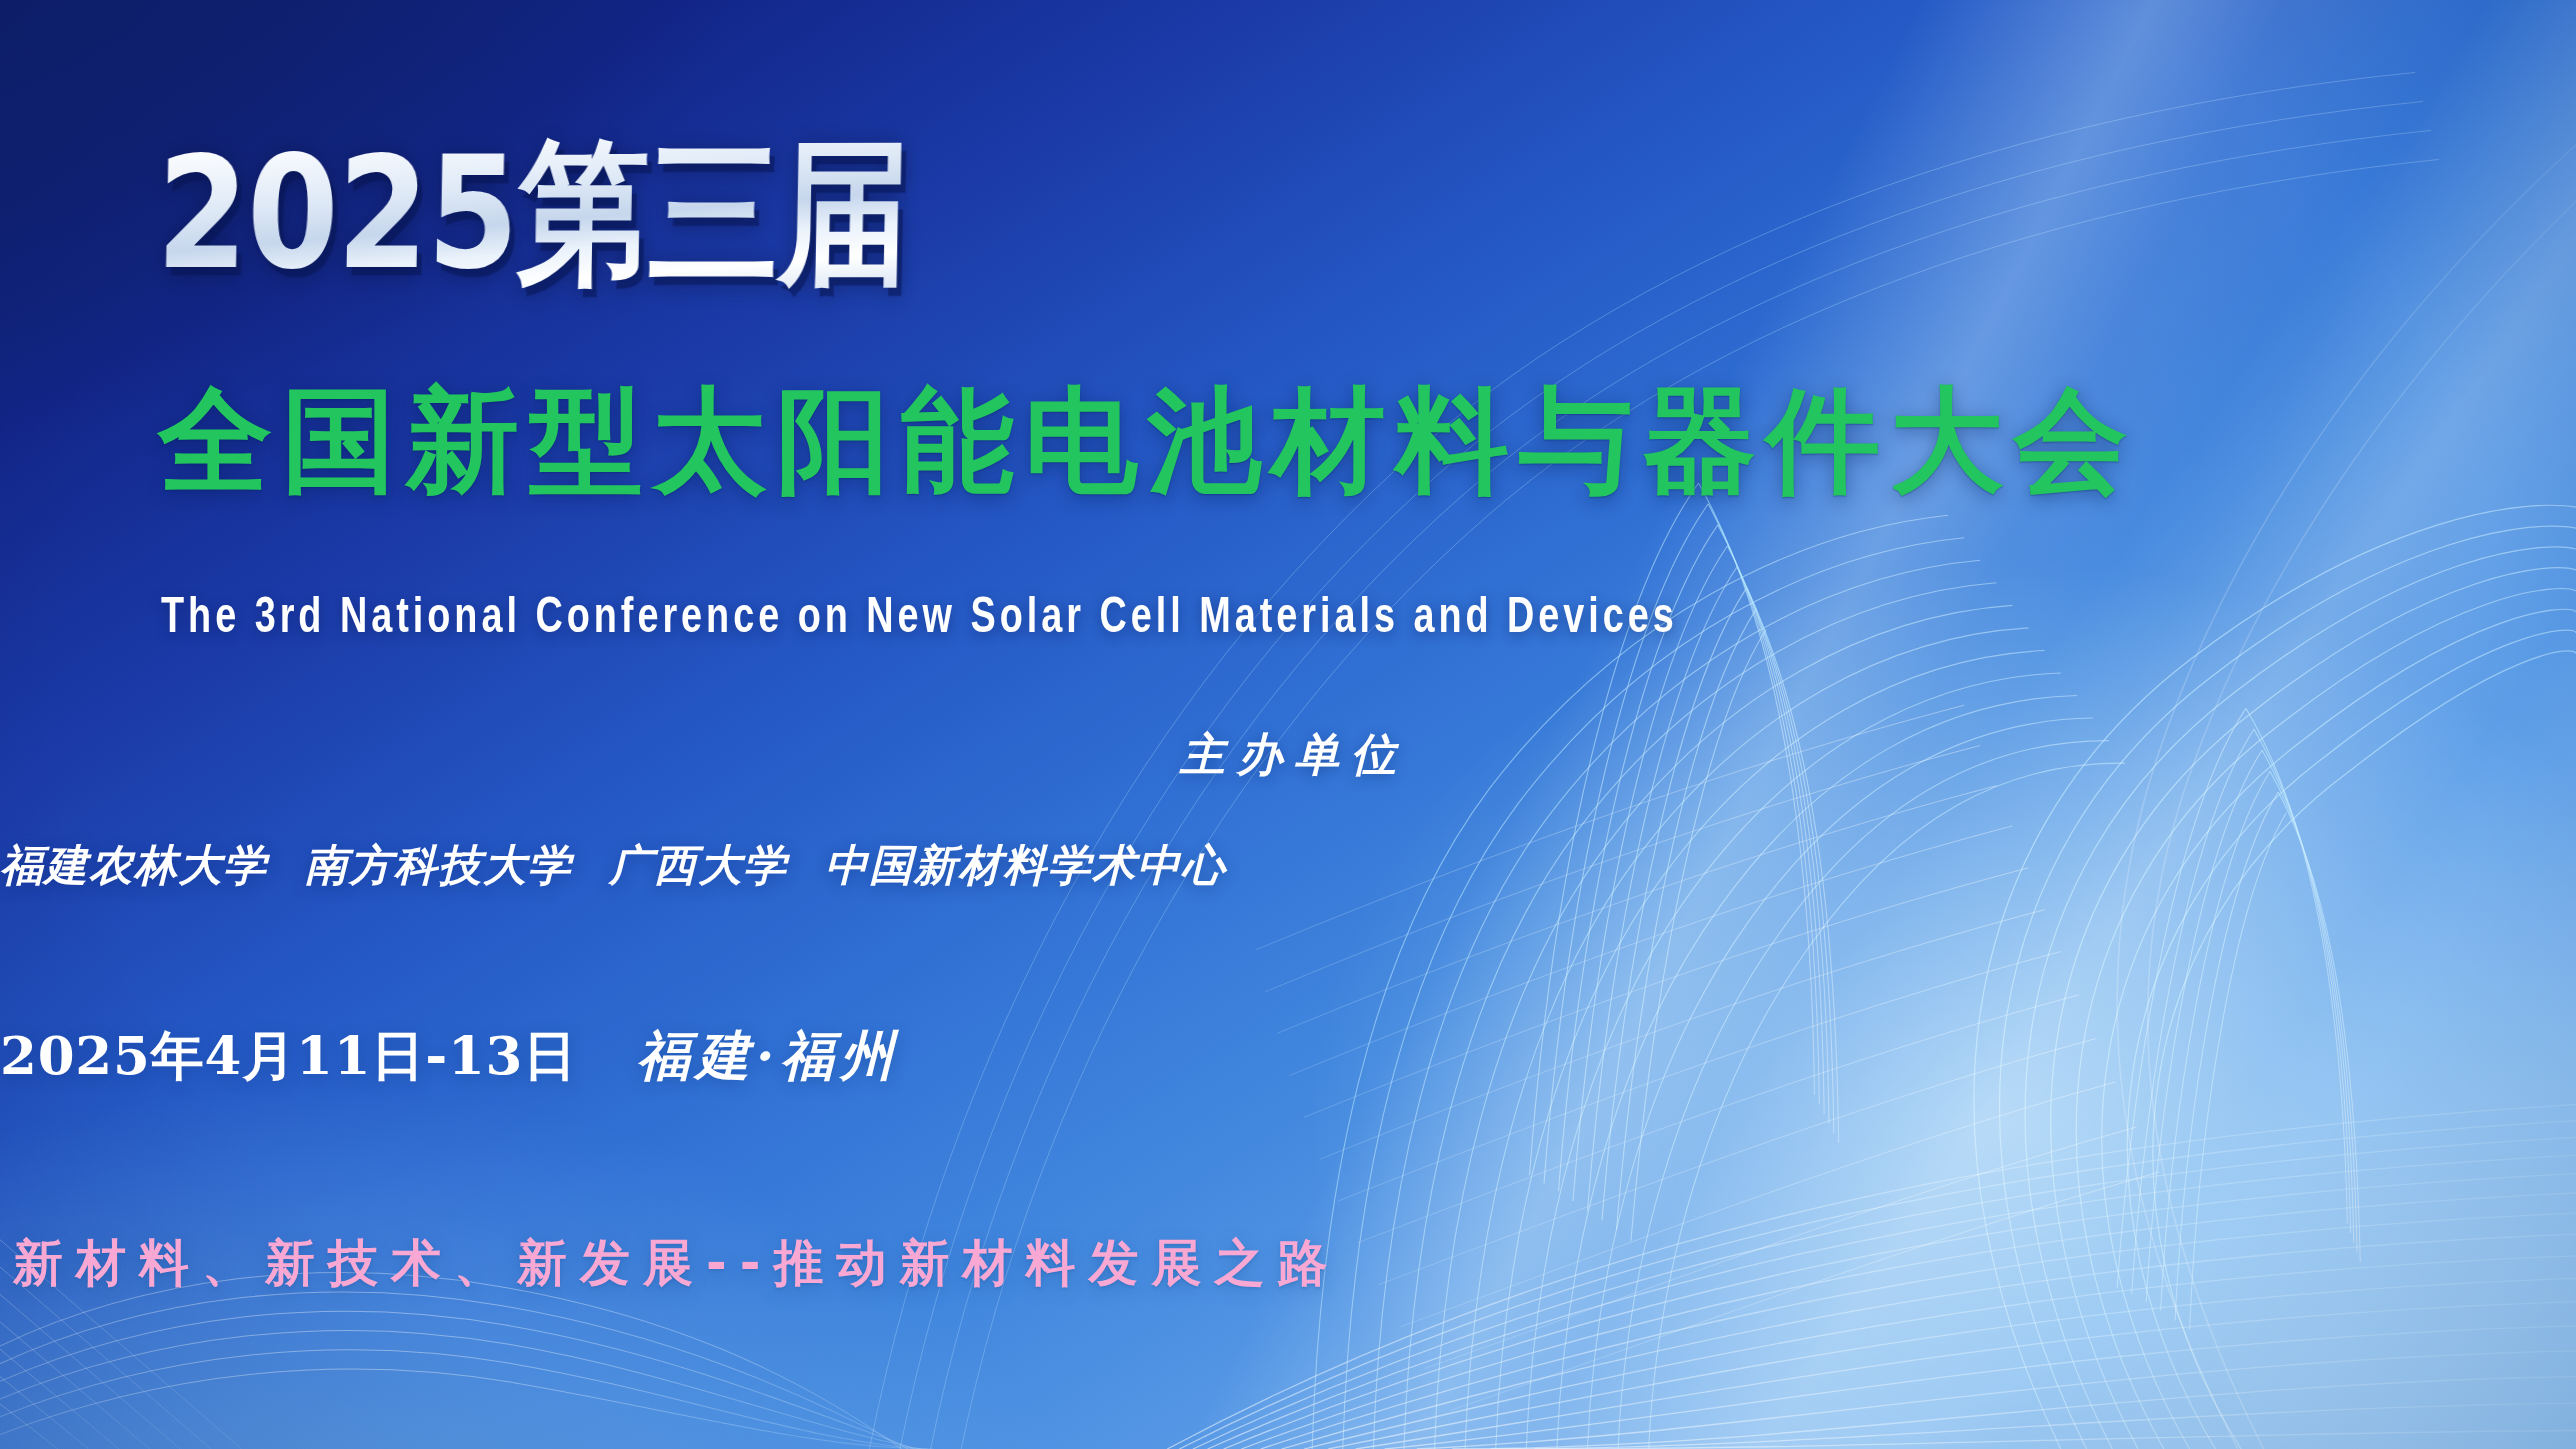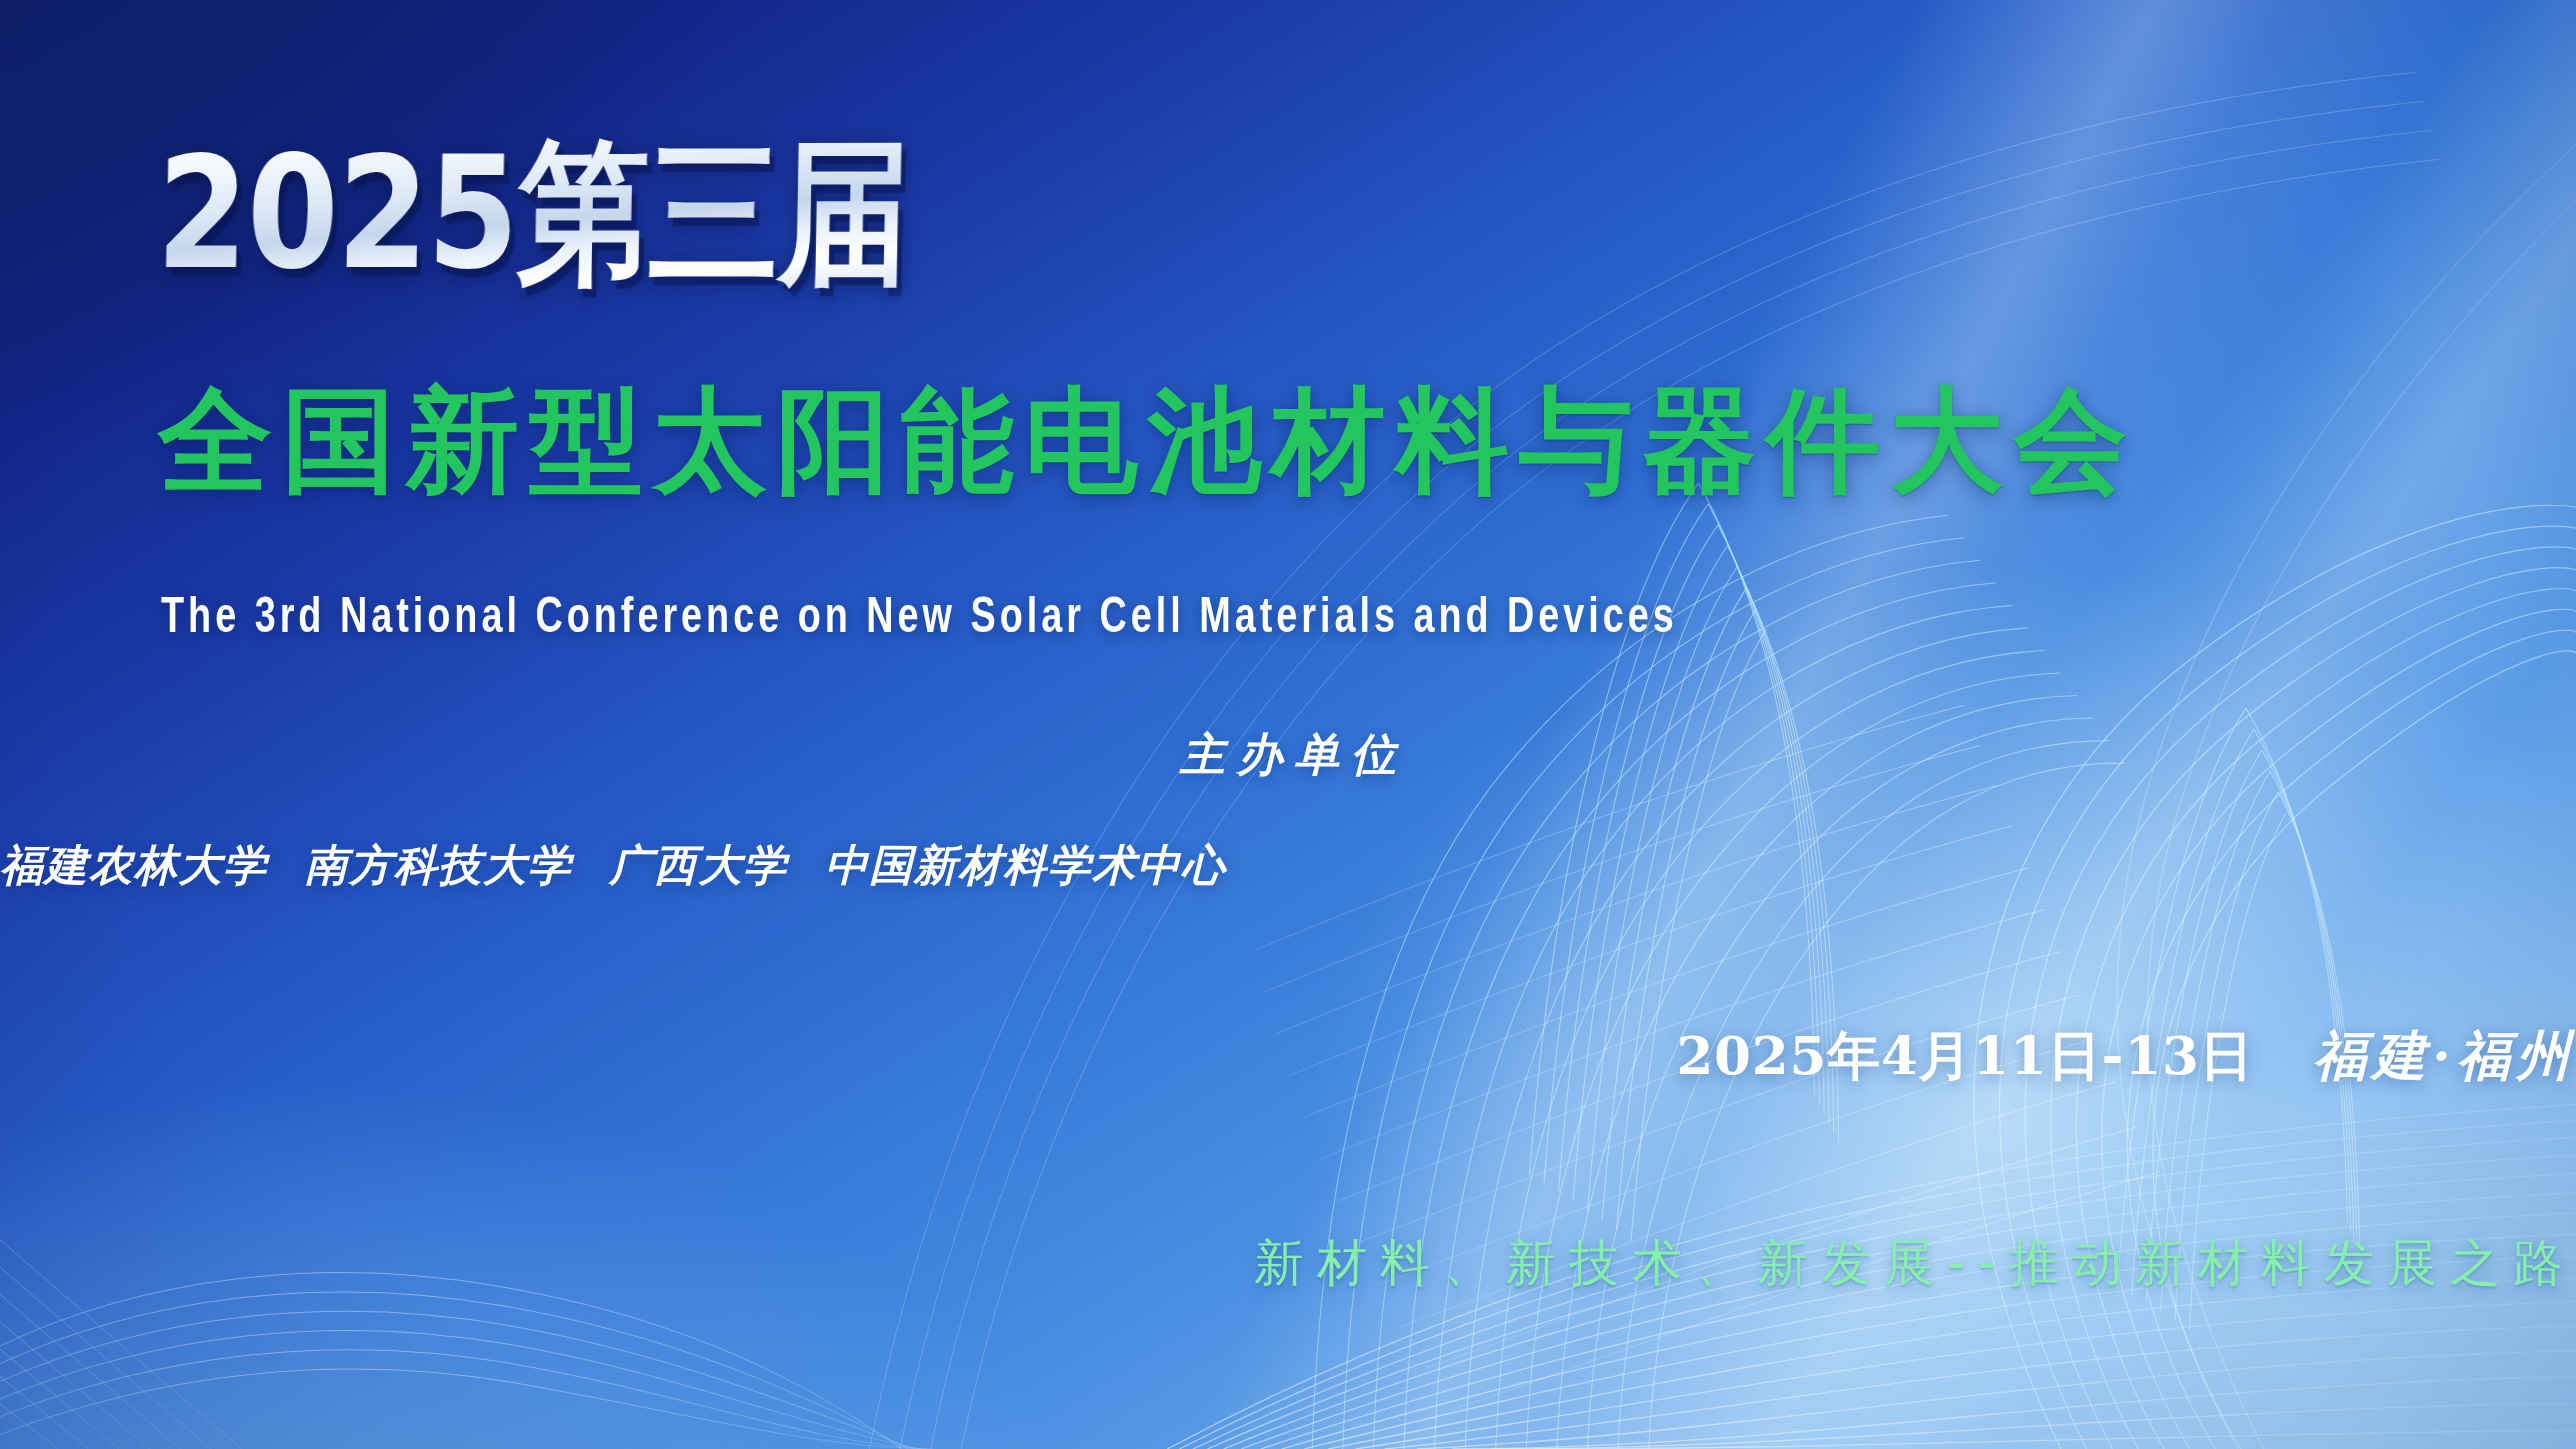--- a/index.html
+++ b/index.html
@@ -127,40 +127,40 @@
     letter-spacing:1.6px;
     font-style:italic;
     text-shadow:0 3.2px 14.5px rgba(10,40,115,.45);
     white-space:nowrap;
   }
   .host-names .gap{ display:inline-block; width:37px; }
 
   
   .datetime-row{
     position:absolute; top:1021px; left:0; width:2576px;
-    text-align:right;
+    text-align:left;
     font-family:"DejaVu Serif", serif;
     font-size:53px;
     font-weight:700;
     color:#ffffff;
     letter-spacing:0.8px;
     white-space:nowrap;
     text-shadow:0 3.2px 14.5px rgba(16,60,130,.40);
   }
   .datetime-row .sep{ display:inline-block; width:60px; }
   .loc{ font-style:italic; letter-spacing:6.4px; }
 
   
   .slogan{
     position:absolute; top:1230px; left:0; width:2576px;
-    text-align:right;
+    text-align:left;
     font-family:"DejaVu Sans", sans-serif;
     font-size:50px;
-    font-weight:400;
-    color:#86efac;
+    font-weight:700;
+    color:#f9a8d4;
     letter-spacing:13px;
     text-indent:13px;
     white-space:nowrap;
     text-shadow:0 4px 16px rgba(30,90,160,.40), 0 1.6px 2.4px rgba(40,100,170,.30);
   }
 </style>
 </head>
 <body>
 
 <div class="poster">

